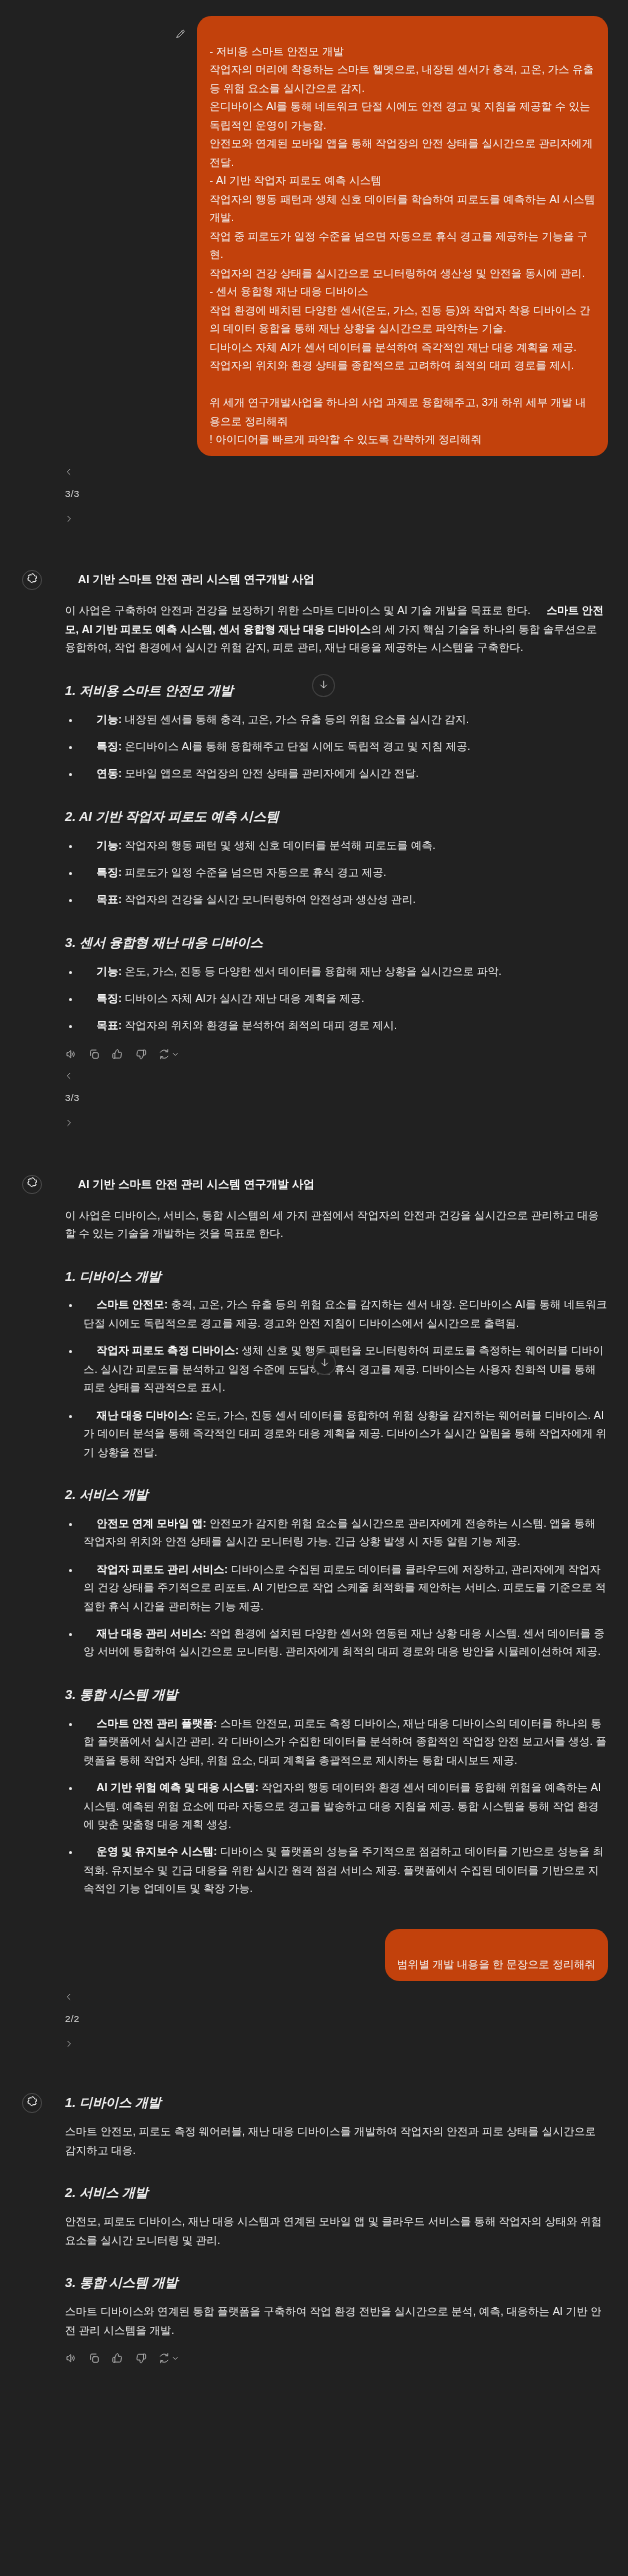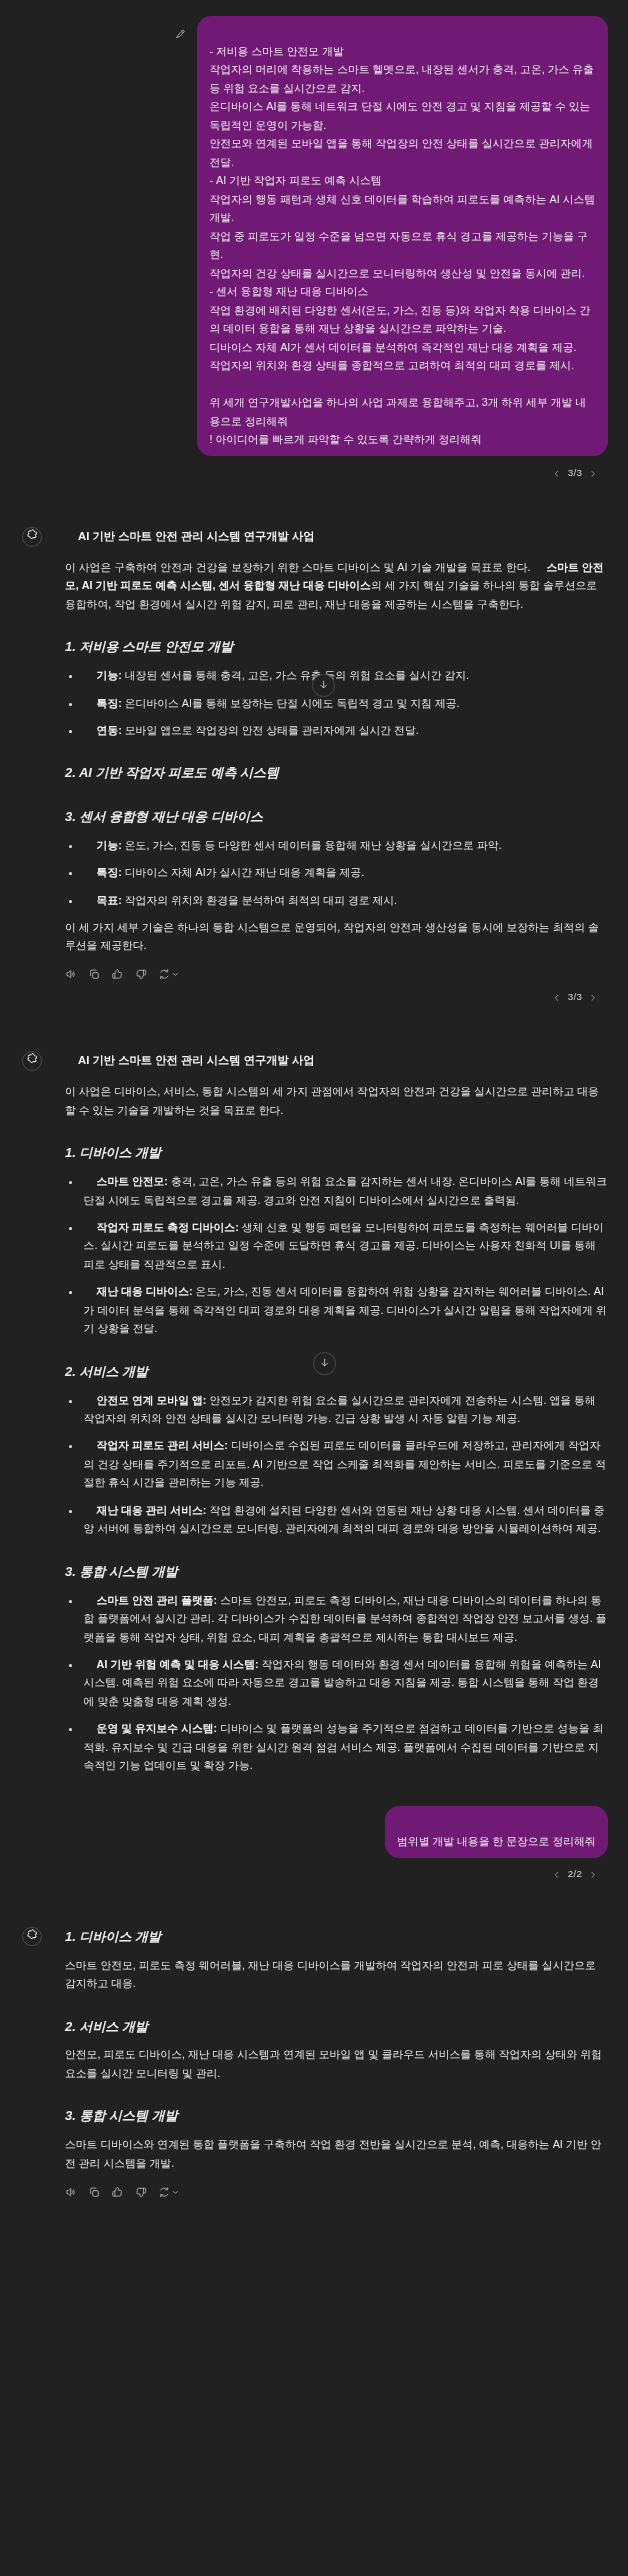--- a/index.html
+++ b/index.html
@@ -14,26 +14,26 @@
     width:543px; margin-left:65px; padding-top:15.5px; padding-bottom:23px;
     font-size:10.8px; line-height:18.5px; word-break:break-all; overflow-wrap:anywhere;
   }
 
   
   .user-turn { display:flex; justify-content:flex-end; align-items:flex-start; gap:10.3px; }
   .user-turn.ut2 { margin-top:14.4px; }
   .user-turn.ut3 { margin-top:31px;text-align:center; }
   .edit-btn { background:none; border:none; padding:0; margin-top:11.3px; color:#b8b8b8; cursor:pointer; flex:0 0 auto; }
   .user-bubble {
-    background:#701a75; border-radius:14.4px; padding:7.7px 12.4px;
+    background:#c2410c; border-radius:14.4px; padding:7.7px 12.4px;
     max-width:411px; white-space:pre-line; color:#f3f3f3;
   }
 
   
-  .pager { display:flex; justify-content:flex-end; align-items:center; gap:6.7px; margin:7.2px 11.3px 0 0; color:#9b9b9b; }
+  .pager { display:flex; justify-content:flex-end; gap:6.7px; margin:7.2px 11.3px 0 0; color:#9b9b9b;flex-direction:column; }
   .pager .count { color:#d9d9d9; font-size:9.8px; letter-spacing:0.3px; }
   .pager-btn { background:none; border:none; padding:0; color:#9b9b9b; display:flex; cursor:pointer; }
 
   
   .assistant-turn { position:relative; margin-top:45px; }
   .assistant-turn.at3 { margin-top:43px; }
   .avatar {
     position:absolute; left:-43px; top:0; width:19.6px; height:19.6px;
     border:0.5px solid rgba(255,255,255,0.18); border-radius:50%;
     display:flex; align-items:center; justify-content:center; color:#ffffff;
@@ -128,34 +128,38 @@
           </svg>
         </span>
       </div>
 
       <p class="msg-title"><strong>AI 기반 스마트 안전 관리 시스템 연구개발 사업</strong></p>
       <p class="intro"><span>이 사업은 구축하여 안전과 건강을 보장하기 위한 스마트 디바이스 및 AI 기술 개발을 목표로 한다. </span><strong>스마트 안전모, AI 기반 피로도 예측 시스템, 센서 융합형 재난 대응 디바이스</strong><span>의 세 가지 핵심 기술을 하나의 통합 솔루션으로 융합하여, 작업 환경에서 실시간 위험 감지, 피로 관리, 재난 대응을 제공하는 시스템을 구축한다.</span></p>
 
       <h3>1. 저비용 스마트 안전모 개발</h3>
       <ul>
         <li><strong>기능:</strong> <span>내장된 센서를 통해 충격, 고온, 가스 유출 등의 위험 요소를 실시간 감지.</span></li>
-        <li><strong>특징:</strong> <span>온디바이스 AI를 통해 보장하는 단절 시에도 독립적 경고 및 지침 제공.</span></li>
+        <li><strong>특징:</strong> <span>온디바이스 AI를 통해 융합해주고 단절 시에도 독립적 경고 및 지침 제공.</span></li>
         <li><strong>연동:</strong> <span>모바일 앱으로 작업장의 안전 상태를 관리자에게 실시간 전달.</span></li>
       </ul>
 
       <h3>2. AI 기반 작업자 피로도 예측 시스템</h3>
+      <ul>
+        <li><strong>기능:</strong> <span>작업자의 행동 패턴 및 생체 신호 데이터를 분석해 피로도를 예측.</span></li>
+        <li><strong>특징:</strong> <span>피로도가 일정 수준을 넘으면 자동으로 휴식 경고 제공.</span></li>
+        <li><strong>목표:</strong> <span>작업자의 건강을 실시간 모니터링하여 안전성과 생산성 관리.</span></li>
+      </ul>
 
       <h3>3. 센서 융합형 재난 대응 디바이스</h3>
       <ul>
         <li><strong>기능:</strong> <span>온도, 가스, 진동 등 다양한 센서 데이터를 융합해 재난 상황을 실시간으로 파악.</span></li>
         <li><strong>특징:</strong> <span>디바이스 자체 AI가 실시간 재난 대응 계획을 제공.</span></li>
         <li><strong>목표:</strong> <span>작업자의 위치와 환경을 분석하여 최적의 대피 경로 제시.</span></li>
       </ul>
 
-      <p>이 세 가지 세부 기술은 하나의 통합 시스템으로 운영되어, 작업자의 안전과 생산성을 동시에 보장하는 최적의 솔루션을 제공한다.</p>
 
       <div class="action-bar">
         <button class="action-btn">
           <span>
             <svg width="12.4" height="12.4" viewBox="0 0 24 24" fill="none" stroke="currentColor" stroke-width="1.7" stroke-linecap="round" stroke-linejoin="round">
               <path d="M10.5 5.5 6.5 9H3.8v6h2.7l4 3.5z"></path>
               <path d="M14 9.8a3.6 3.6 0 0 1 0 4.4"></path>
               <path d="M16.6 7.5a7 7 0 0 1 0 9"></path>
             </svg>
           </span>

